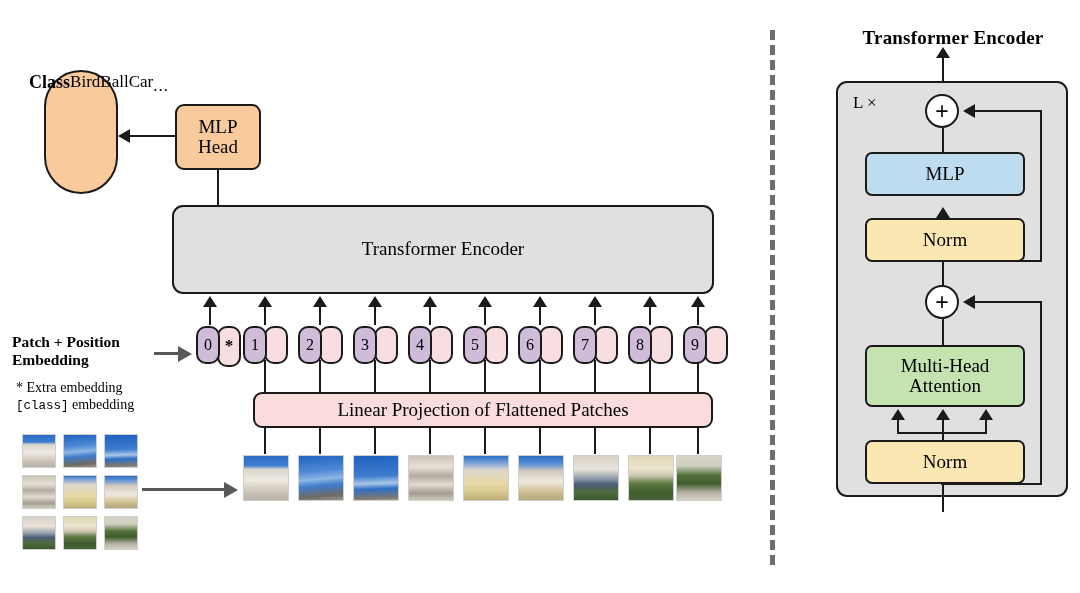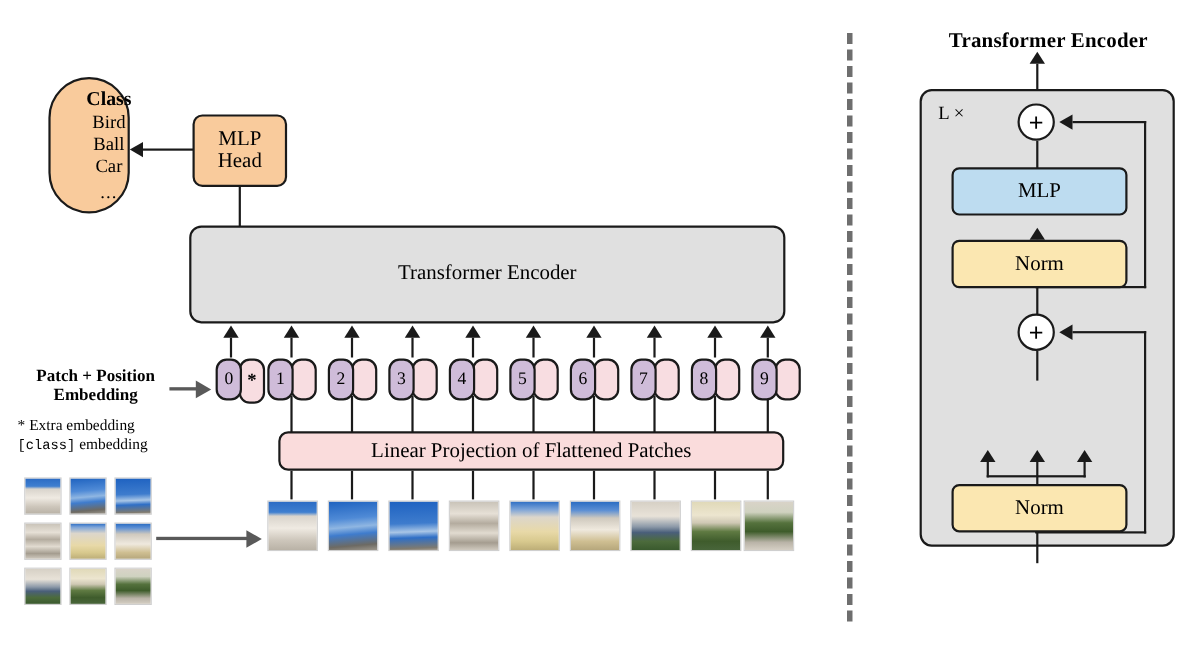--- a/index.html
+++ b/index.html
@@ -45,40 +45,39 @@
 
   .rounded-lg { border-radius: 11px; }
   .rounded-md { border-radius: 9px; }
   .rounded-sm { border-radius: 7px; }
 
   
   .class-pill {
     border: 2.4px solid #1a1a1a;
     border-radius: 40px;
     display: flex;
-    flex-direction: column;
-    align-items: center;
+    flex-direction: row;
+    align-items: flex-start;
     justify-content: center;
     font-size: 17px;
     line-height: 1.18;
     padding-left: 36px;
   }
   .class-pill .head {
     font-weight: bold;
     font-size: 18px;
     margin-bottom: 1px;
   }
   .class-pill .dots { letter-spacing: 1px; }
 
   
   .side-label {
     font-weight: bold;
     font-size: 15.5px;
     line-height: 1.14;
-    text-align: center;
   }
   .side-note {
     font-size: 14px;
     line-height: 1.22;
     text-align: left;
   }
   .mono { font-family: "Liberation Mono", "DejaVu Sans Mono", monospace; font-size: 12.5px; }
 
   
   .tokpair { position: absolute; display: flex; }
@@ -362,20 +361,24 @@
   <div class="abs plus" style="left:925px; top:285px; width:34px; height:34px;">
     <span>+</span>
   </div>
   <div class="abs hline" style="left:975px; top:300.8px; width:67px;"></div>
   <div class="abs arrow-left" style="left:963px; top:295px;"></div>
   <div class="abs vline" style="left:1039.6px; top:300.8px; height:184px;"></div>
   <div class="abs hline" style="left:941px; top:482.6px; width:101px;"></div>
 
   <div class="abs vline" style="left:941.8px; top:319px; height:27px;"></div>
 
+  <div class="abs node rounded-sm" style="left:865px; top:345px; width:160px; height:62px; background:#c5e3b0; flex-direction:column;">
+    <span class="lbl">Multi-Head</span>
+    <span class="lbl">Attention</span>
+  </div>
 
   <div class="abs hline" style="left:897px; top:432px; width:90px;"></div>
   <div class="abs vline" style="left:897px; top:420px; height:14px;"></div>
   <div class="abs arrow-up" style="left:891.2px; top:409px;"></div>
   <div class="abs vline" style="left:941.8px; top:420px; height:29px;"></div>
   <div class="abs arrow-up" style="left:936px; top:409px;"></div>
   <div class="abs vline" style="left:984.6px; top:420px; height:14px;"></div>
   <div class="abs arrow-up" style="left:978.8px; top:409px;"></div>
 
   <div class="abs node rounded-sm" style="left:865px; top:440px; width:160px; height:44px; background:#fbe7b1;">

